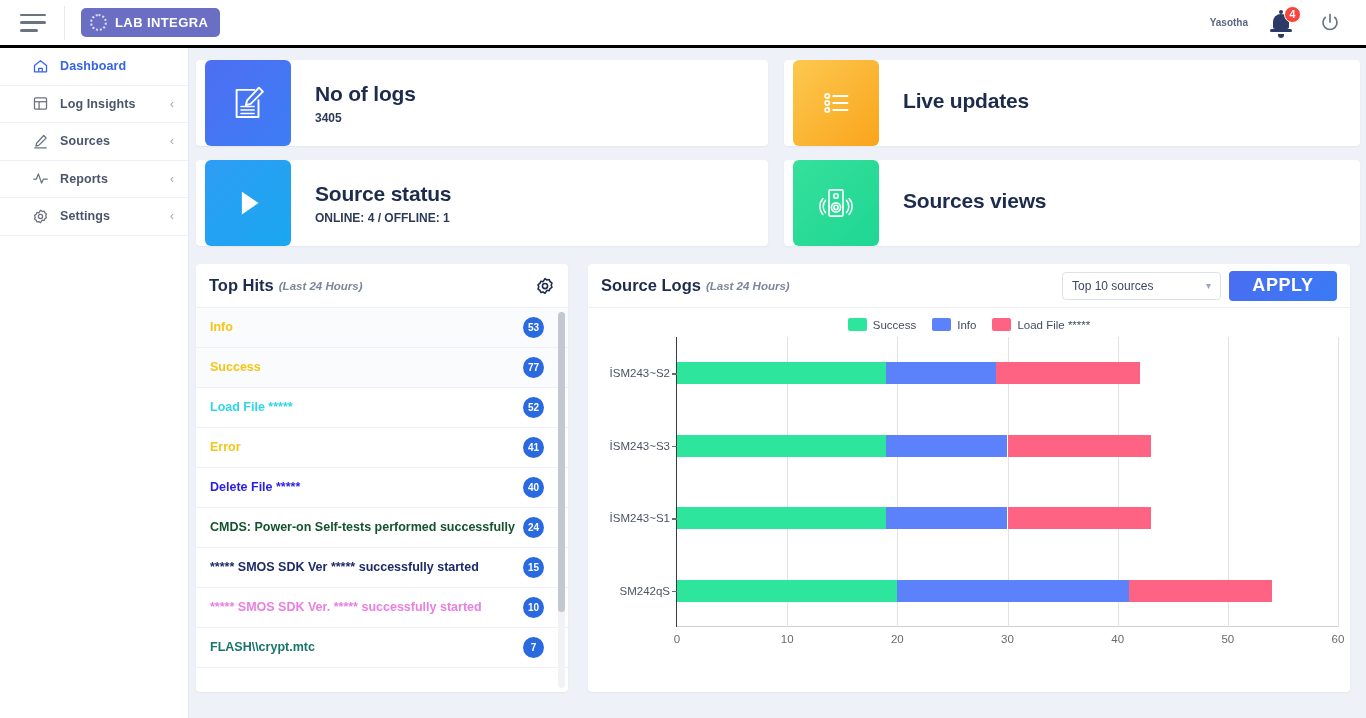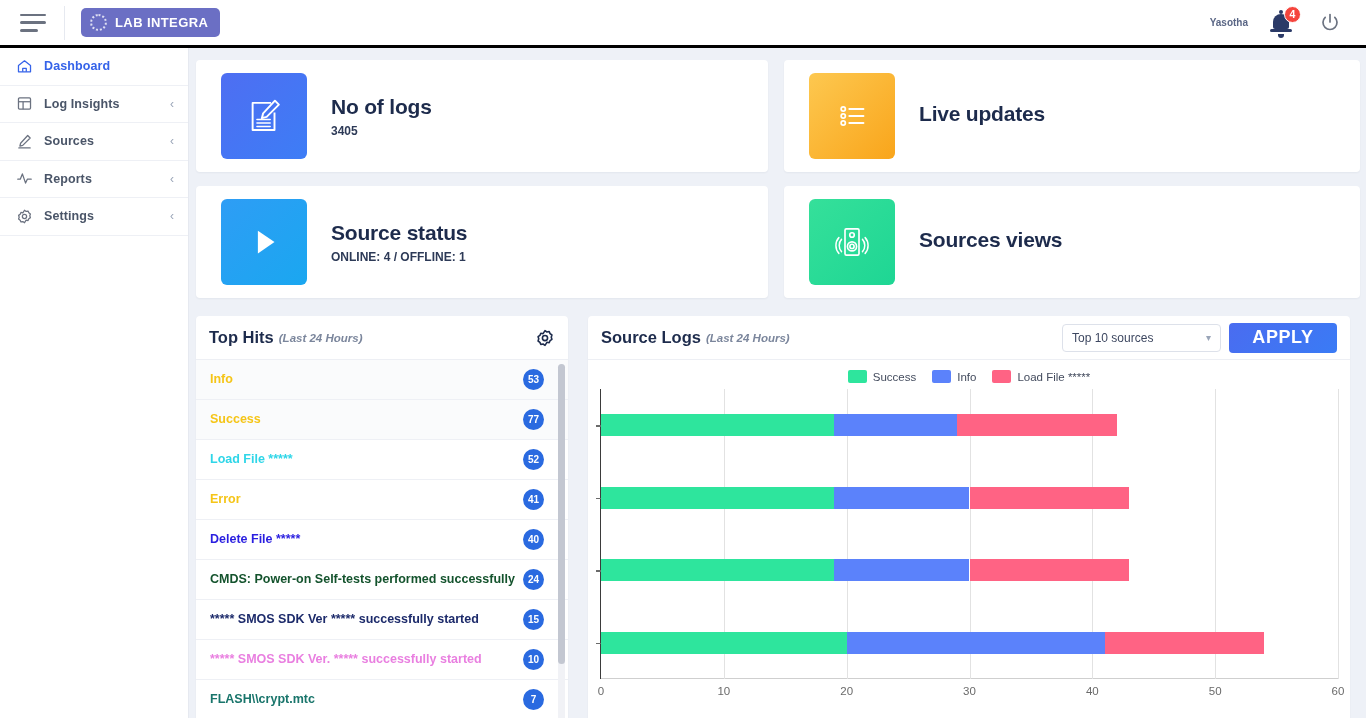--- a/index.html
+++ b/index.html
@@ -97,21 +97,21 @@
   .sidebar {
     position: absolute; top: 48px; left: 0;
     width: 189px; height: 670px;
     background: #ffffff;
     border-right: 1px solid #e6e9f0;
     z-index: 10;
   }
   .nav-item {
     height: 37.5px;
     display: flex; align-items: center;
-    padding-left: 16px; padding-right: 14px;
+    padding-left: 32px; padding-right: 14px;
     border-bottom: 1px solid #eef0f5;
     cursor: pointer;
     gap: 11px;
   }
   .nav-icon { width: 17px; height: 17px; flex: 0 0 17px; display: flex; align-items: center; justify-content: center; }
   .nav-label { font-size: 12.5px; color: #4a5568; font-weight: bold; letter-spacing: .1px; }
   .nav-item.active .nav-label { color: #3563e9; }
   .nav-caret { margin-left: auto; color: #9aa5b8; font-size: 12px; line-height: 1; }
 
   
@@ -121,23 +121,23 @@
     padding: 12px 16px 0 7px;
   }
   .cards-grid {
     display: grid;
     grid-template-columns: 572px 576px;
     gap: 14px 16px;
     margin-bottom: 18px;
   }
   .stat-card {
     background: #fff; border-radius: 4px;
-    height: 112px;
+    height: 86px;
     display: flex; align-items: center;
-    padding: 0 28px;
+    padding: 0 12px;
     box-shadow: 0 1px 2px rgba(20,30,60,.05);
     cursor: pointer;
   }
   .stat-icon {
     width: 86px; height: 86px; flex: 0 0 86px;
     border-radius: 6px;
     display: flex; align-items: center; justify-content: center;
     margin-left: -3px;
   }
   .stat-icon.blue   { background: linear-gradient(135deg,#4e6ef2 0%,#3d7df6 100%); }
@@ -494,20 +494,26 @@
             <div class="legend-item">
               <div class="legend-swatch" style="background: rgb(91, 130, 251);"></div>
               <div class="legend-text">Info</div>
             </div>
             <div class="legend-item">
               <div class="legend-swatch" style="background: rgb(255, 99, 132);"></div>
               <div class="legend-text">Load File *****</div>
             </div>
           </div>
         <div class="plot">
+          <div class="y-axis-labels" id="y-axis-labels">
+              <div class="y-label" style="top: 36.25px;">İSM243~S2</div>
+              <div class="y-label" style="top: 108.75px;">İSM243~S3</div>
+              <div class="y-label" style="top: 181.25px;">İSM243~S1</div>
+              <div class="y-label" style="top: 253.75px;">SM242qS</div>
+            </div>
           <div class="plot-box" id="plot-box">
             <div class="x-axis"></div>
           <div class="x-tick-label" style="left: 0%;">0</div>
               <div class="gridline" style="left: 16.6667%;"></div>
               <div class="x-tick-label" style="left: 16.6667%;">10</div>
               <div class="gridline" style="left: 33.3333%;"></div>
               <div class="x-tick-label" style="left: 33.3333%;">20</div>
               <div class="gridline" style="left: 50%;"></div>
               <div class="x-tick-label" style="left: 50%;">30</div>
               <div class="gridline" style="left: 66.6667%;"></div>

